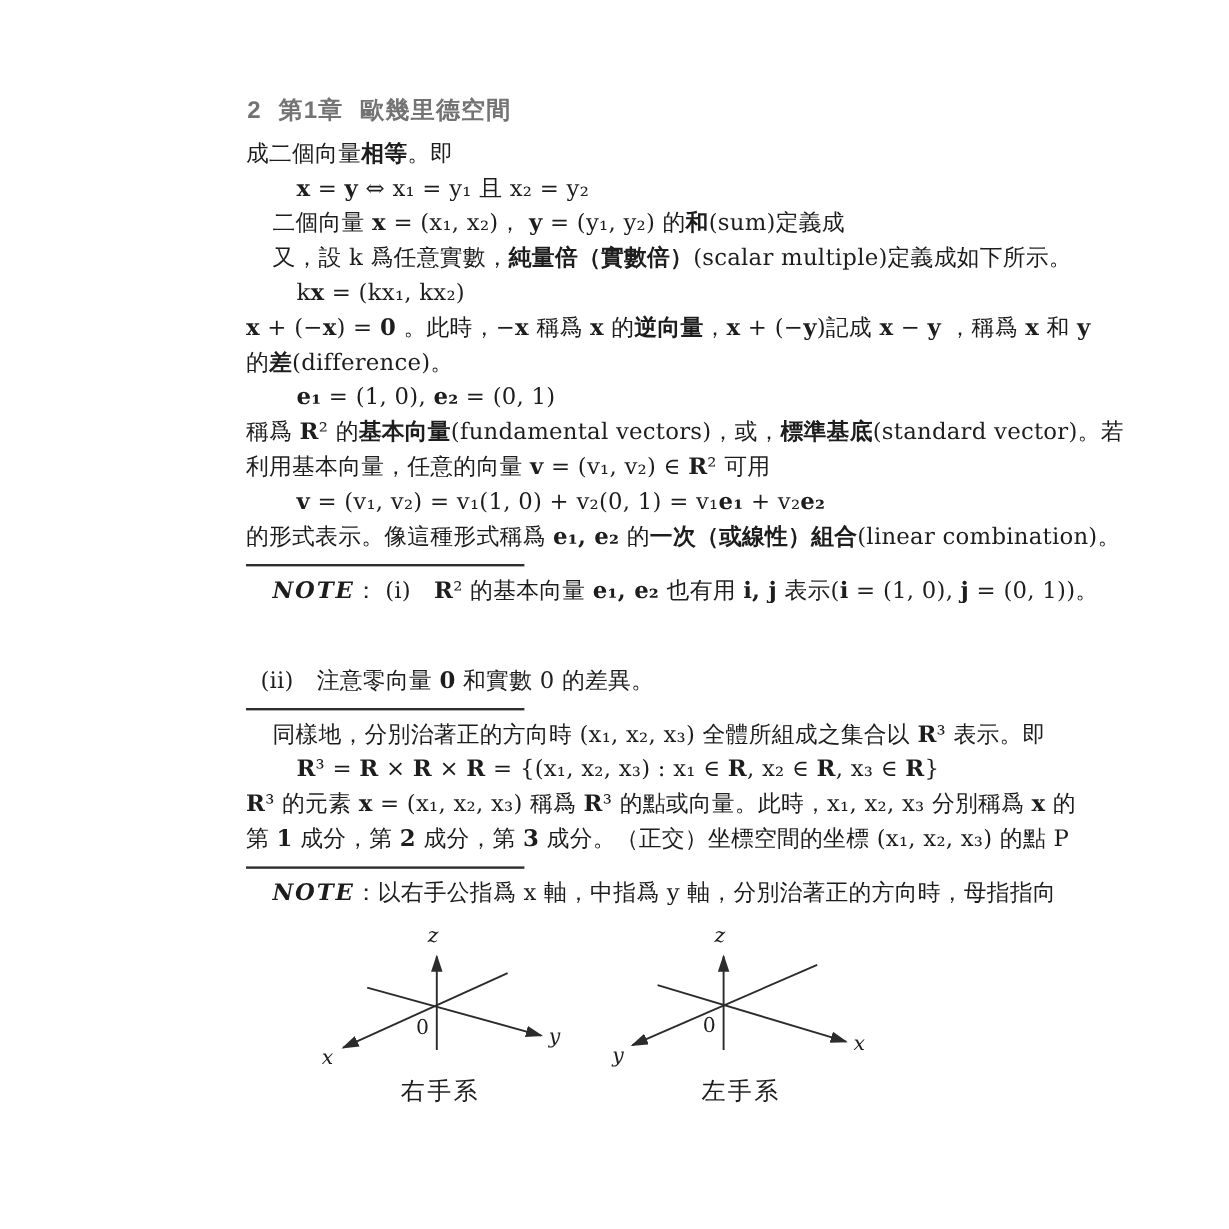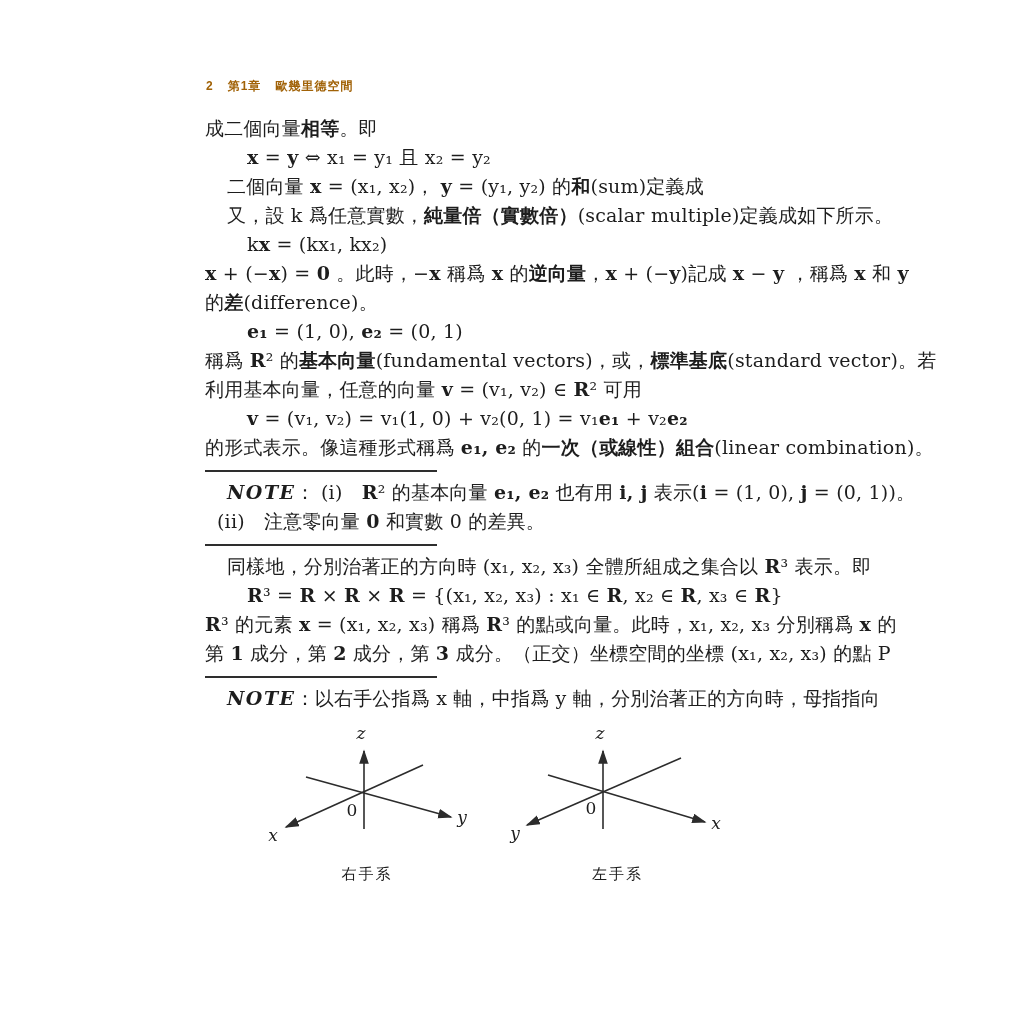--- a/index.html
+++ b/index.html
@@ -3,39 +3,39 @@
 <meta charset="utf-8">
 <style>
   html,body { margin:0; padding:0; background:#ffffff; }
   .page {
     position:relative; width:1024px; height:1024px; background:#ffffff;
     font-family:"DejaVu Serif","Liberation Serif",serif; color:#1d1d1d; overflow:hidden;
   }
   .header {
     position:absolute; left:206px; top:78px;
     font-family:"Liberation Sans","DejaVu Sans",sans-serif;
-    font-weight:bold; font-size:12px; color:#a16207; letter-spacing:1px;
+    font-weight:bold; font-size:20px; color:#737373; letter-spacing:1px;
   }
   .header span { margin-right:14px; }
   .content { position:absolute; left:205px; top:114px; width:640px; font-size:19px; }
   .line { line-height:29px; white-space:nowrap; letter-spacing:0.2px; }
   .indent1 { padding-left:22px; }
   .indent2 { padding-left:42px; }
-  .indenth { padding-left:12px; }
+  .indenth { padding-left:12px;margin-top:46px; }
   .bold { font-weight:bold; }
   .italic { }
   .note-label { font-weight:bold; font-style:italic; letter-spacing:1.5px; }
   .rule { width:232px; border-top:2px solid #2e2e2e; height:0; margin:8px 0 6px 0; }
   .diagrams { display:flex; gap:32px; margin:14px 0 0 56px; }
   .diagram { text-align:center; }
   .diagram svg { display:block; }
   .axis-line { stroke:#2c2c2c; stroke-width:1.6; fill:none; }
   .axis-label { font-family:"DejaVu Serif","Liberation Serif",serif; font-style:italic; font-size:17px; fill:#1d1d1d; }
   .origin-label { font-family:"DejaVu Serif","Liberation Serif",serif; font-size:17px; fill:#1d1d1d; }
-  .caption { font-size:15px; color:#1d1d1d; margin-top:20px; letter-spacing:2px; }
+  .caption { font-size:20px; color:#1d1d1d; margin-top:5px; letter-spacing:2px; }
   .arrow-head { fill:#2c2c2c; }
 </style>
 </head>
 <body>
 
 <div class="page">
 
   <div class="header">
     <span>2</span><span>第1章</span><span>歐幾里德空間</span>
   </div>

